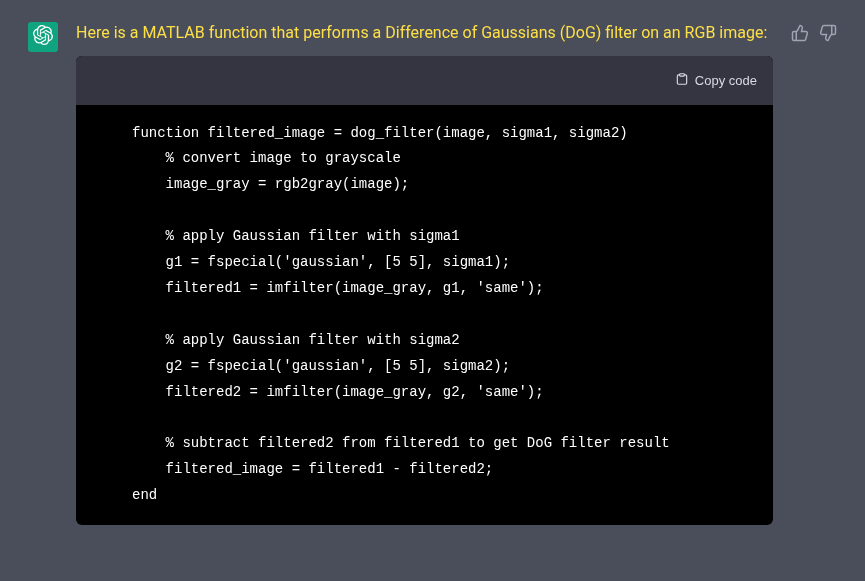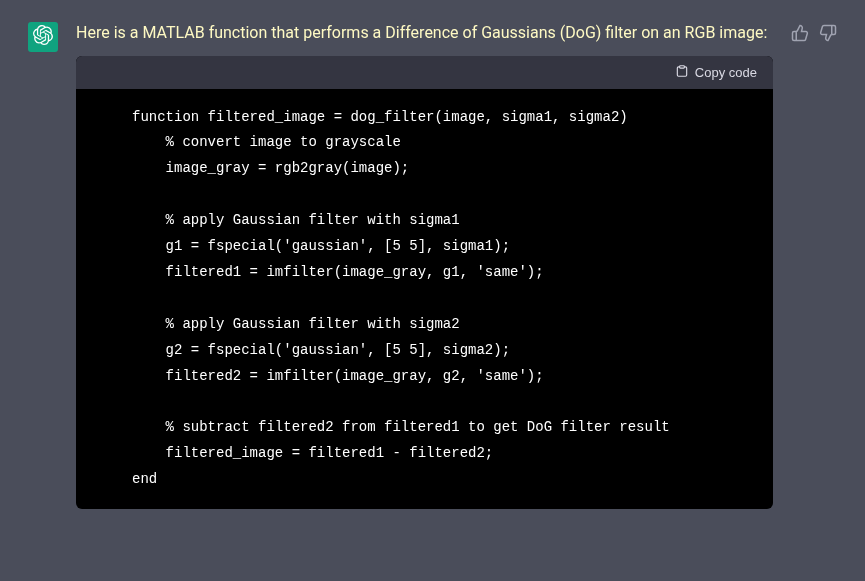--- a/index.html
+++ b/index.html
@@ -32,21 +32,21 @@
     }
     .avatar svg {
       width: 20px;
       height: 20px;
       fill: white;
     }
     .message-body {
       flex: 1;
     }
     .message-text {
-      color: #fef9c3;
+      color: #fde047;
       font-size: 16px;
       line-height: 1.6;
     }
     .feedback-buttons {
       display: flex;
       gap: 10px;
       flex-shrink: 0;
       margin-top: 4px;
     }
     .feedback-btn {
@@ -56,21 +56,21 @@
       color: #a0a3b1;
     }
     .code-block {
       background: #000;
       border-radius: 6px;
       overflow: hidden;
       margin-top: 10px;
     }
     .code-header {
       background: #343541;
-      padding: 8px 16px;
+      padding: 16px 16px;
       display: flex;
       justify-content: flex-end;
       align-items: center;
     }
     .copy-btn {
       display: flex;
       align-items: center;
       gap: 6px;
       color: #d9d9e3;
       font-size: 13px;

